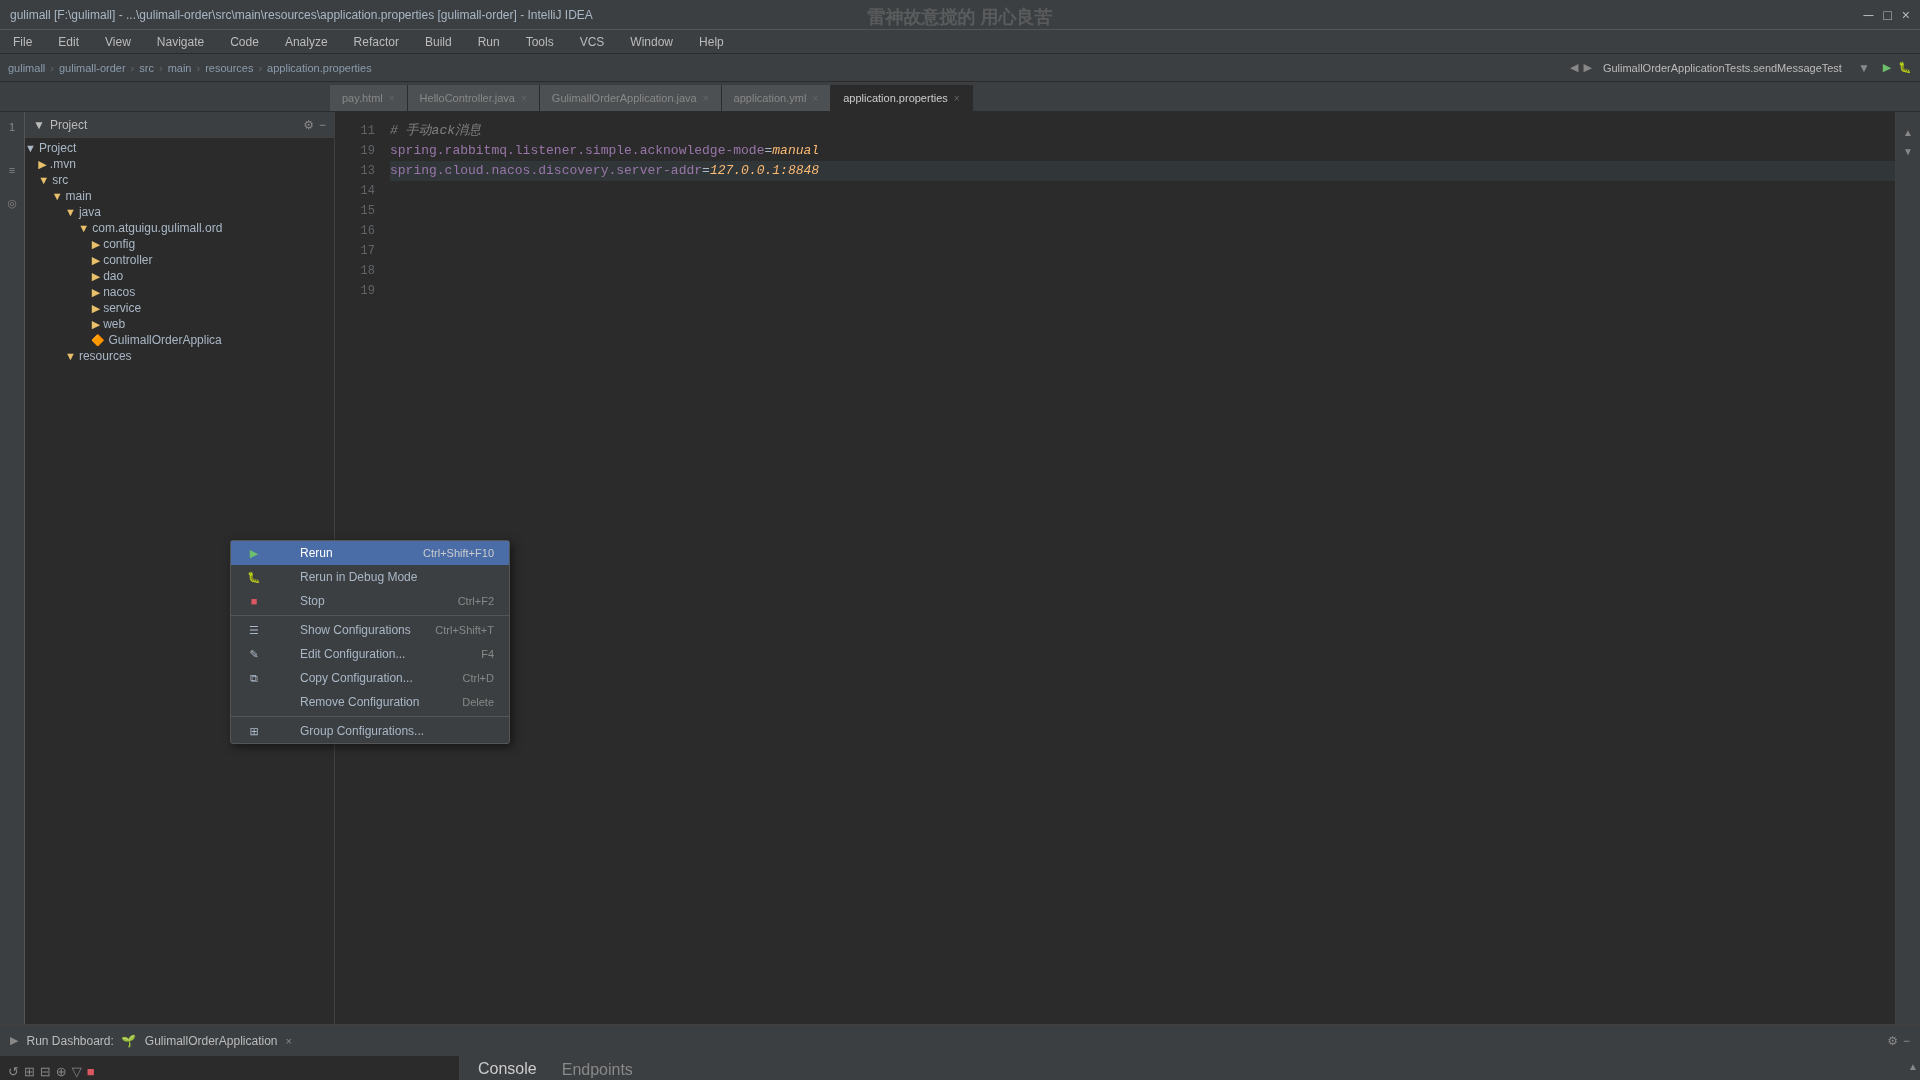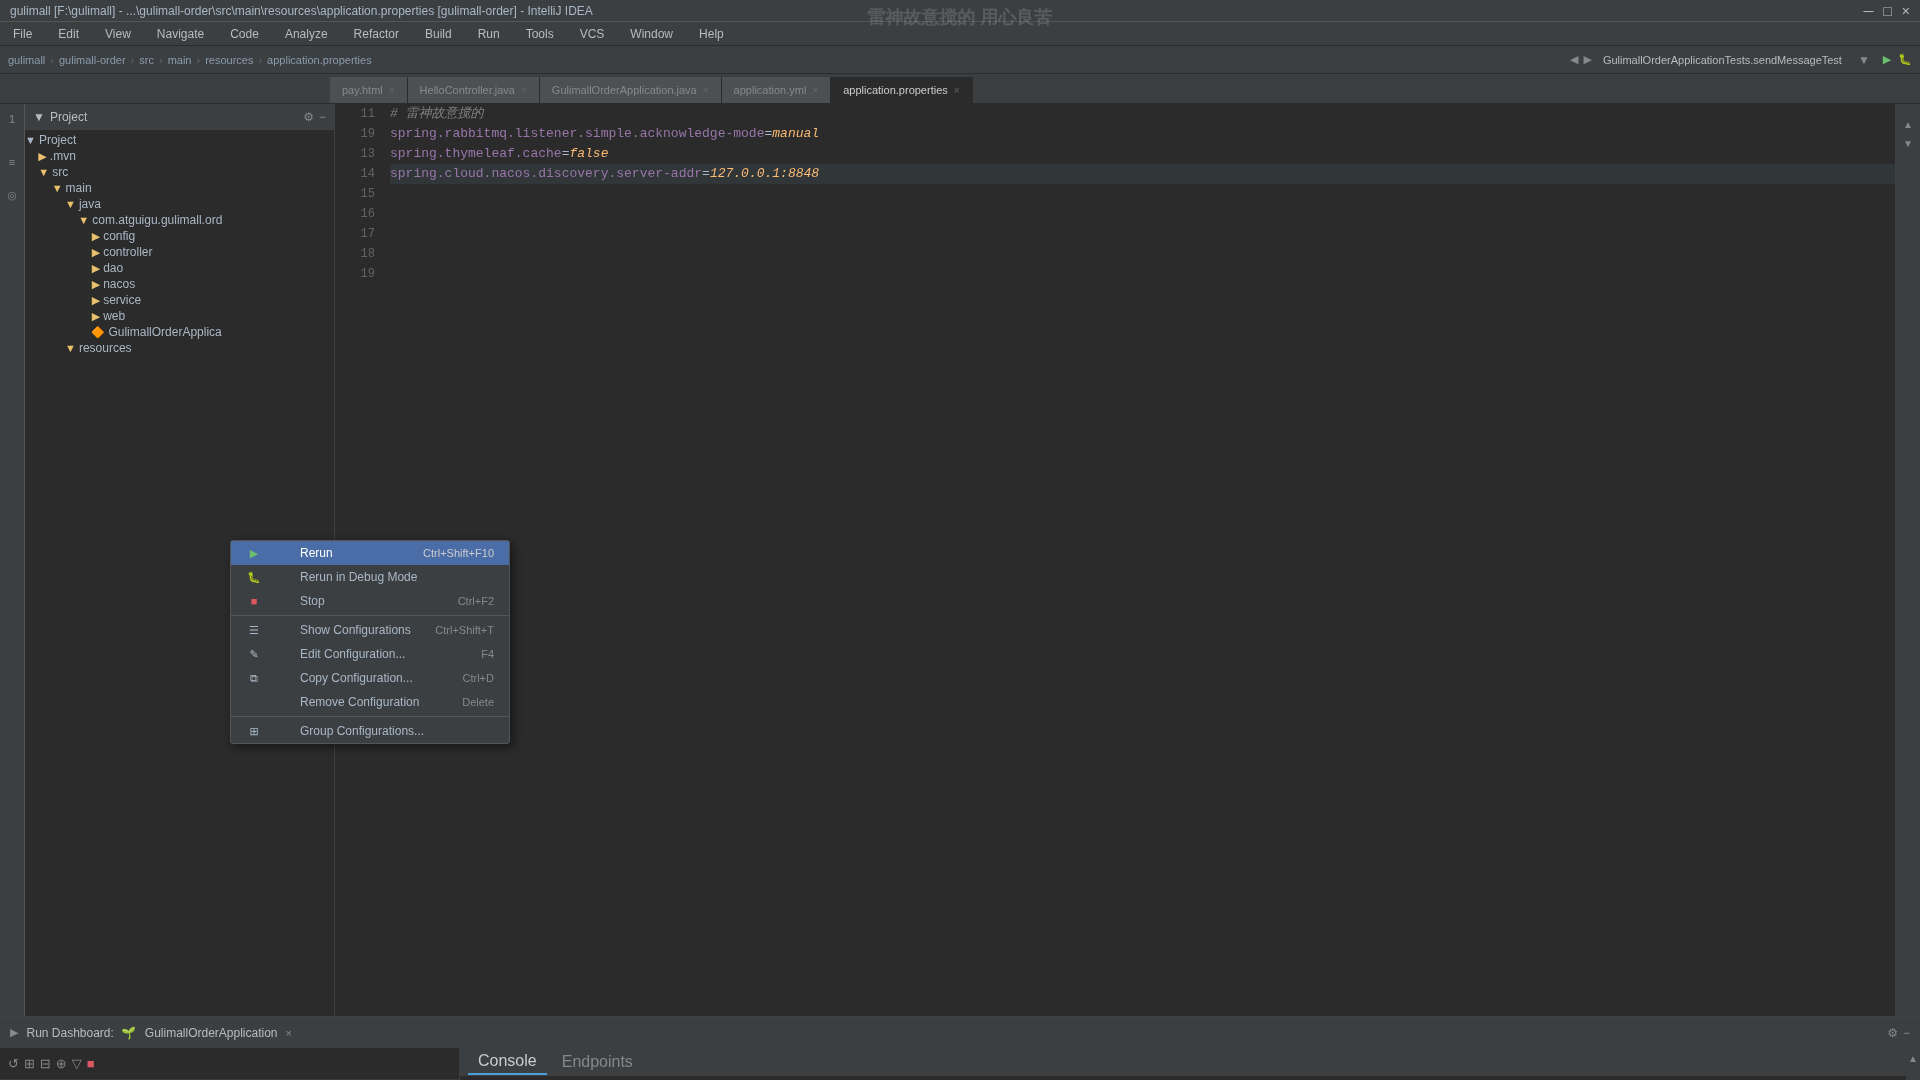--- a/index.html
+++ b/index.html
@@ -1,19 +1,19 @@
 <!DOCTYPE html>
 <html><head>
   <meta charset="utf-8">
   <style>
     * { margin: 0; padding: 0; box-sizing: border-box; }
     body { width: 1920px; height: 1080px; overflow: hidden; font-family: 'Segoe UI', Arial, sans-serif; font-size: 12px; background: #2b2b2b; color: #a9b7c6; }
 
     
-    #title-bar { height: 22px; background: #3c3f41; display: flex; align-items: center; padding: 0 10px; justify-content: space-between; border-bottom: 1px solid #555; }
+    #title-bar { height: 30px; background: #3c3f41; display: flex; align-items: center; padding: 0 10px; justify-content: space-between; border-bottom: 1px solid #555; }
     #title-bar .window-controls { display: flex; gap: 10px; }
     #title-bar .window-controls span { cursor: pointer; color: #bbb; font-size: 14px; }
 
     
     #menu-bar { height: 24px; background: #3c3f41; display: flex; align-items: center; padding: 0 5px; gap: 10px; border-bottom: 1px solid #2b2b2b; }
     #menu-bar .menu-item { padding: 2px 8px; color: #bbb; font-size: 12px; cursor: pointer; border-radius: 3px; }
 
     
     #breadcrumb { height: 28px; background: #3c3f41; display: flex; align-items: center; padding: 0 8px; gap: 5px; border-bottom: 1px solid #2b2b2b; font-size: 11px; color: #8a9bad; }
     #breadcrumb .sep { color: #666; }
@@ -37,21 +37,21 @@
     #project-header { height: 26px; background: #3c3f41; display: flex; align-items: center; padding: 0 8px; gap: 5px; font-size: 12px; color: #bbb; border-bottom: 1px solid #404040; }
 
     
     #file-tree { flex: 1; overflow-y: auto; font-size: 12px; padding: 2px 0; }
     .tree-item { display: flex; align-items: center; padding: 1px 0; cursor: pointer; white-space: nowrap; }
     .tree-item .icon { margin-right: 3px; font-size: 11px; }
     .tree-item .label { color: #a9b7c6; }
 
     
     #editor-area { flex: 1; background: #2b2b2b; display: flex; flex-direction: column; overflow: hidden; }
-    #code-content { flex: 1; padding: 0 0; overflow: auto; font-family: 'Courier New', monospace; font-size: 13px; display: flex; }
+    #code-content { flex: 1; padding: 9px 0; overflow: auto; font-family: 'Courier New', monospace; font-size: 13px; display: flex; }
     #line-numbers { width: 50px; text-align: right; padding-right: 10px; color: #606366; font-size: 12px; line-height: 20px; user-select: none; background: #2b2b2b; flex-shrink: 0; }
     #code-lines { flex: 1; line-height: 20px; padding-left: 5px; }
 
     .code-line { line-height: 20px; white-space: pre; }
     .code-line.highlighted { background: #313638; }
     .comment { color: #808080; font-style: italic; }
     .prop-key { color: #9876aa; }
     .prop-eq { color: #a9b7c6; }
     .prop-val { color: #fdba74; font-style: italic; }
 
@@ -274,25 +274,24 @@
           <div style="line-height: 20px;">14</div>
           <div style="line-height: 20px;">15</div>
           <div style="line-height: 20px;">16</div>
           <div style="line-height: 20px;">17</div>
           <div style="line-height: 20px;">18</div>
           <div style="line-height: 20px;">19</div>
         </div>
       <div id="code-lines">
           <div class="code-line"></div>
           <div class="code-line"></div>
-          <div class="code-line"><span class="comment"># 雷神故意搅的</span></div>
+          <div class="code-line"><span class="comment"># 手动ack消息</span></div>
           <div class="code-line"><span class="prop-key">spring.rabbitmq.listener.simple.acknowledge-mode</span><span class="prop-eq">=</span><span class="prop-val">manual</span></div>
           <div class="code-line"></div>
           <div class="code-line"></div>
-          <div class="code-line"><span class="prop-key">spring.thymeleaf.cache</span><span class="prop-eq">=</span><span class="prop-val">false</span></div>
           <div class="code-line"></div>
           <div class="code-line highlighted"><span class="prop-key">spring.cloud.nacos.discovery.server-addr</span><span class="prop-eq">=</span><span class="prop-val">127.0.0.1:8848</span></div>
         </div>
     </div>
   </div>
 
   <div id="right-sidebar">
     <span style="color:#888; font-size:10px; margin-top:10px;">▲</span>
     <span style="color:#888; font-size:10px; margin-top:5px;">▼</span>
   </div>

